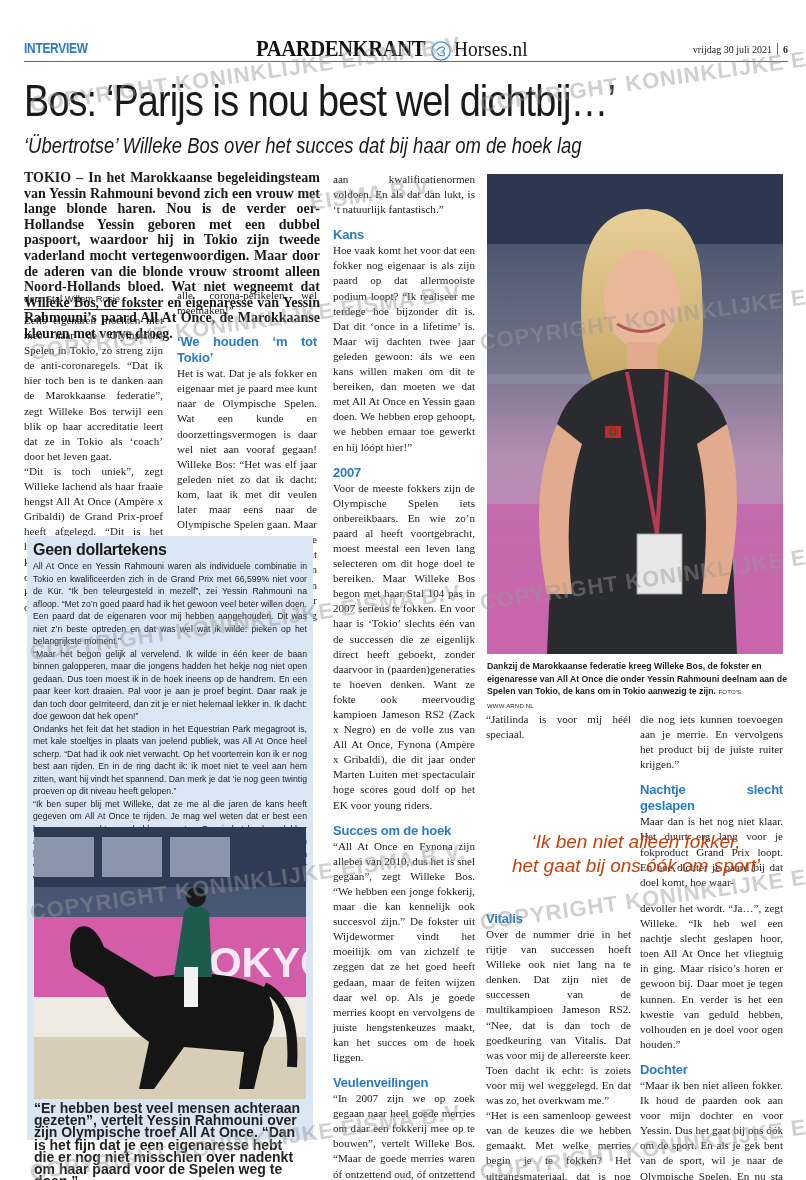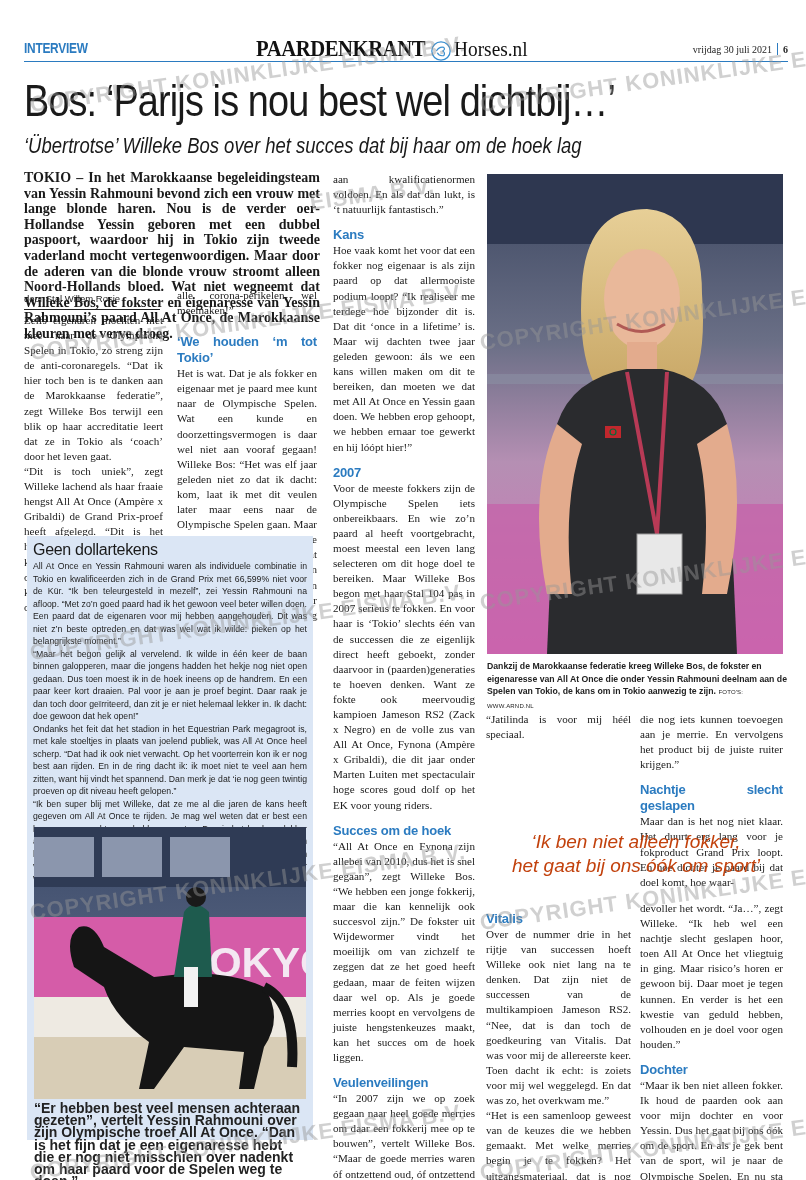--- a/index.html
+++ b/index.html
@@ -32,21 +32,21 @@
   .c2 { left: 177px; top: 288px; width: 140px; }
   .c2 h3 { margin-top: 16px; }
   .c3 { left: 333px; top: 172px; width: 142px; }
   .c4a { left: 486px; top: 712px; width: 145px; }
   .c5a { left: 640px; top: 712px; width: 143px; }
   .c4b { left: 486px; top: 901px; width: 145px; }
   .c5b { left: 640px; top: 901px; width: 143px; }
 
   
   .box { position: absolute; left: 27px; top: 536px; width: 286px; height: 604px; background: #dbe6f5; padding: 5px 6px; }
-  .box h2 { font-family: "Liberation Sans", sans-serif; font-weight: normal; font-size: 16px; color: #1a1a1a; letter-spacing: -0.3px; margin-bottom: 1px; }
+  .box h2 { font-family: "Liberation Sans", sans-serif; font-weight: bold; font-size: 16px; color: #1a1a1a; letter-spacing: -0.3px; margin-bottom: 1px; }
   .box-body { font-family: "Liberation Sans", sans-serif; font-size: 8.7px; line-height: 12.5px; text-align: justify; color: #222; }
   .box-body p { margin: 0; }
   .box-photo { position: absolute; left: 7px; top: 291px; width: 272px; height: 272px; overflow: hidden; }
   .box-caption { position: absolute; left: 7px; top: 566px; width: 272px; font-family: "Liberation Sans", sans-serif; font-weight: bold; font-size: 14px; line-height: 12.2px; color: #222; }
 
   
   .main-photo { position: absolute; left: 487px; top: 174px; width: 296px; height: 480px; overflow: hidden; }
   .main-caption { position: absolute; left: 487px; top: 660px; width: 300px; font-family: "Liberation Sans", sans-serif; font-weight: bold; font-size: 8.7px; line-height: 12.6px; color: #222; }
   .main-caption .credit { font-weight: normal; font-size: 6px; letter-spacing: 0.2px; }
 

